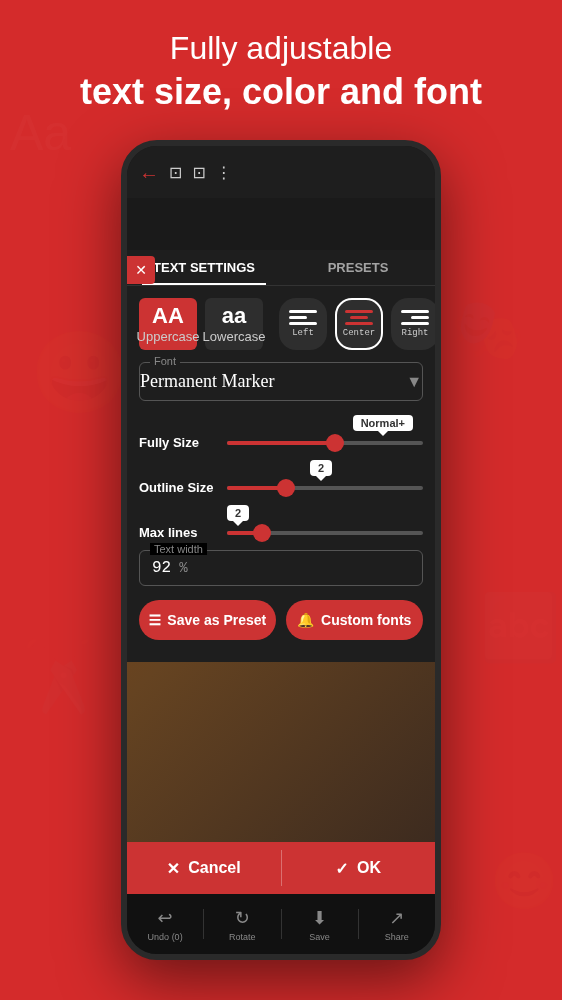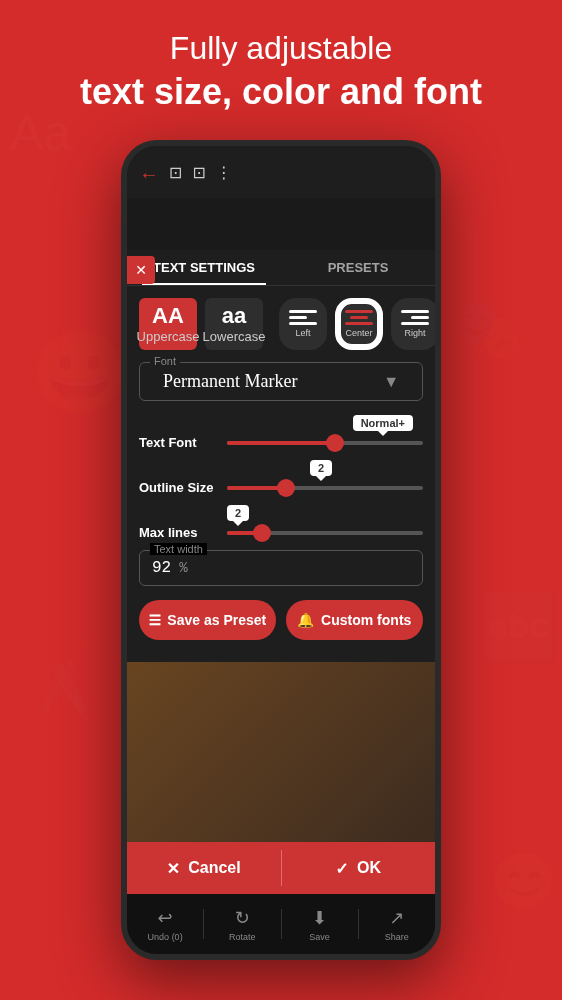--- a/index.html
+++ b/index.html
@@ -175,20 +175,21 @@
       width: 48px;
       height: 52px;
       border-radius: 17px;
       background: #2e2e2e;
       display: flex;
       flex-direction: column;
       align-items: center;
       justify-content: center;
       cursor: pointer;
       position: relative;
+      font-family: Liberation Mono, monospace;
     }
     .align-btn .lines {
       display: flex;
       flex-direction: column;
       gap: 3px;
       align-items: center;
     }
     .align-line {
       height: 3px;
       background: white;
@@ -202,21 +203,21 @@
     .align-btn-label {
       font-size: 9px;
       color: #ccc;
       margin-top: 3px;
     }
 
     
     .font-selector-wrap {
       border: 1px solid #555;
       border-radius: 6px;
-      padding: 8px 23px;
+      padding: 8px 0;
       margin-bottom: 14px;
       position: relative;
       background: #1e1e1e;
     }
     .font-label {
       position: absolute;
       top: -8px;
       left: 10px;
       background: #1e1e1e;
       color: #888;
@@ -532,21 +533,21 @@
 
           <div class="align-btn">
             <div class="lines">
               <div class="align-line full"></div>
               <div class="align-line short" style="margin-left:-10px;"></div>
               <div class="align-line full"></div>
             </div>
             <span class="align-btn-label">Left</span>
           </div>
 
-          <div class="align-btn center-active" style="border:6px solid #ffffff;">
+          <div class="align-btn center-active" style="border:2px solid #ffffff;">
             <div class="lines">
               <div class="align-line full" style="background:#cc3333;"></div>
               <div class="align-line short" style="background:#cc3333;"></div>
               <div class="align-line full" style="background:#cc3333;"></div>
             </div>
             <span class="align-btn-label">Center</span>
           </div>
 
           <div class="align-btn">
             <div class="lines">
@@ -565,21 +566,21 @@
           <span class="font-name">Permanent Marker</span>
           <span class="font-arrow">▼</span>
         </div>
       </div>
 
       <div class="slider-section">
         <div class="tooltip-above">
           <div class="slider-tooltip">Normal+</div>
         </div>
         <div class="slider-row">
-          <span class="slider-label">Text Font</span>
+          <span class="slider-label">Fully Size</span>
           <div class="slider-track">
             <div class="slider-fill" style="width:55%;"></div>
             <div class="slider-thumb" style="left:calc(55% - 9px);"></div>
           </div>
         </div>
       </div>
 
       <div class="slider-section">
         <div class="tooltip-above-outline" style="display:flex;justify-content:center;margin-left:80px;">
           <div class="slider-tooltip">2</div>

